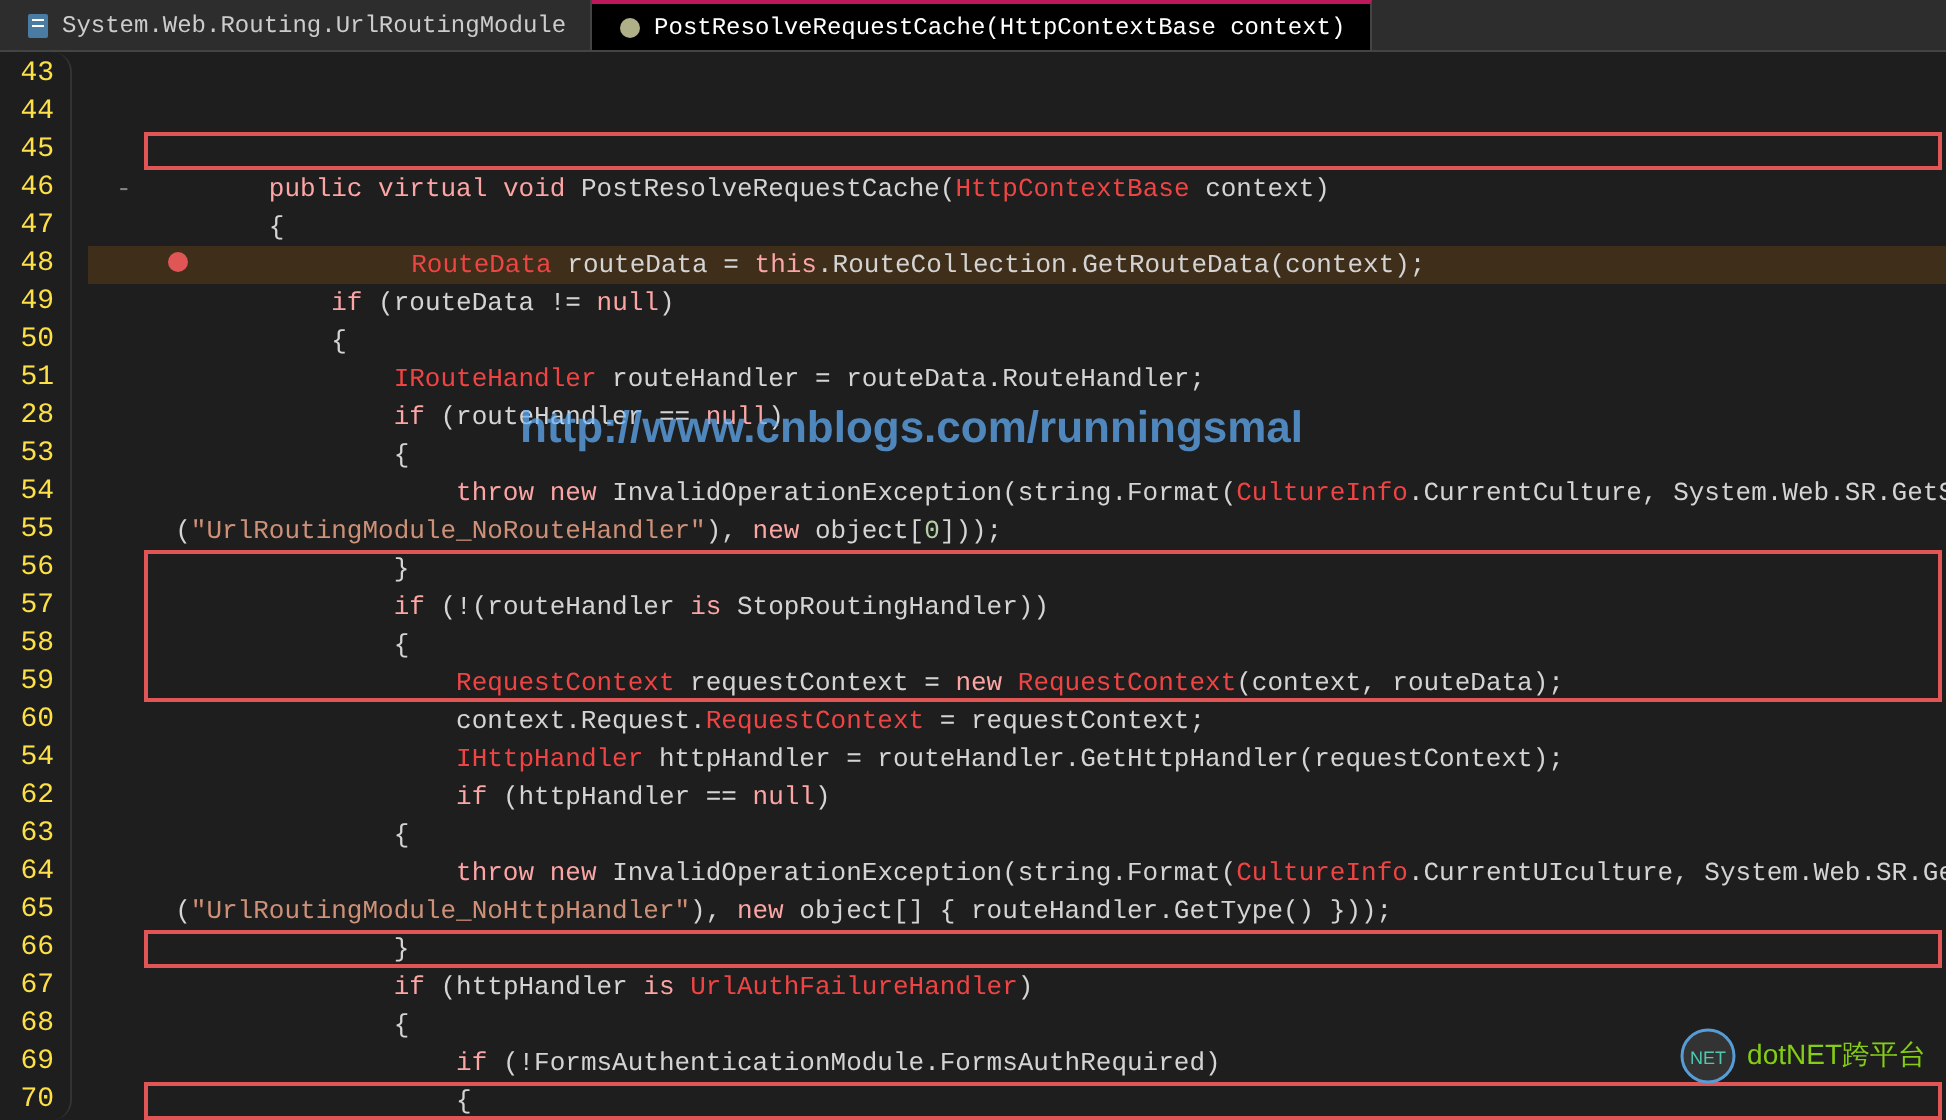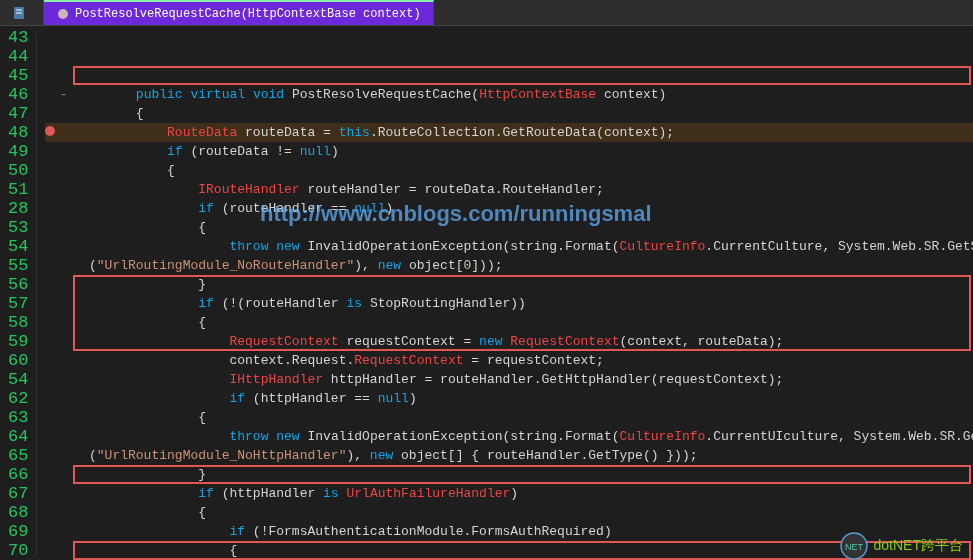--- a/index.html
+++ b/index.html
@@ -23,46 +23,46 @@
       align-items: center;
       padding: 0 12px;
       color: #ccc;
       font-size: 12px;
       border-right: 1px solid #444;
       background: #2d2d2d;
       white-space: nowrap;
       overflow: hidden;
     }
     .tab.active {
-      background: #6d28d9;
+      background: #000000;
       color: #fff;
-      border-top: 2px solid #86efac;
+      border-top: 2px solid #be185d;
     }
     .tab-icon {
       width: 14px;
       height: 14px;
       margin-right: 5px;
       flex-shrink: 0;
     }
     .code-area {
       display: flex;
       height: calc(560px - 26px);
       background: #1e1e1e;
       overflow: hidden;
       position: relative;
     }
     .line-numbers {
       background: #1e1e1e;
-      color: #22c55e;
+      color: #fde047;
       padding: 0 8px;
       text-align: right;
       user-select: none;
       min-width: 36px;
       border-right: 1px solid #333;
-      font-size: 17px;
+      font-size: 14px;
       line-height: 19px;
       padding-top: 2px;
       border-radius: 10px;
     }
     .line-numbers div {
       height: 19px;
     }
     .code-content {
       flex: 1;
       overflow: hidden;
@@ -74,36 +74,37 @@
       position: relative;
     }
     .code-line {
       height: 19px;
       display: flex;
       align-items: center;
       position: relative;
     }
     .code-line.highlighted {
       background: rgba(255, 140, 0, 0.15);
+      padding-left: 40px;
     }
     .breakpoint-col {
       width: 14px;
       flex-shrink: 0;
     }
     .expand-col {
       width: 14px;
       flex-shrink: 0;
       color: #858585;
     }
     .code-text {
       flex: 1;
       overflow: visible;
     }
     
-    .kw { color: #0ea5e9; }
+    .kw { color: #fca5a5; }
     .type { color: #ef4444; }
     .str { color: #ce9178; }
     .num { color: #b5cea8; }
     .watermark {
       position: absolute;
       color: rgba(100, 180, 255, 0.7);
       font-family: Arial, sans-serif;
       font-size: 22px;
       font-weight: bold;
       pointer-events: none;
@@ -121,21 +122,21 @@
     .breakpoint-dot {
       width: 10px;
       height: 10px;
       border-radius: 50%;
       background: #e05555;
       display: inline-block;
       margin-right: 2px;
     }
     .logo-area {
       position: absolute;
-      bottom: 0;
+      bottom: 18px;
       right: 10px;
       color: #ccc;
       font-family: Arial, sans-serif;
       font-size: 14px;
       display: flex;
       align-items: center;
       gap: 6px;
       z-index: 10;
     }
     .logo-icon {
@@ -148,20 +149,21 @@
 
 <div>
 
   <div class="tab-bar">
     <div class="tab">
       <svg class="tab-icon" viewBox="0 0 14 14" fill="none">
         <rect x="2" y="1" width="10" height="12" rx="1" fill="#569cd6" opacity="0.7"></rect>
         <line x1="4" y1="4" x2="10" y2="4" stroke="white" stroke-width="1"></line>
         <line x1="4" y1="7" x2="10" y2="7" stroke="white" stroke-width="1"></line>
       </svg>
+      <span>System.Web.Routing.UrlRoutingModule</span>
     </div>
     <div class="tab active">
       <svg class="tab-icon" viewBox="0 0 14 14" fill="none">
         <circle cx="7" cy="7" r="5" fill="#dcdcaa" opacity="0.8"></circle>
       </svg>
       <span>PostResolveRequestCache(HttpContextBase context)</span>
     </div>
   </div>
 
   <div class="code-area">

